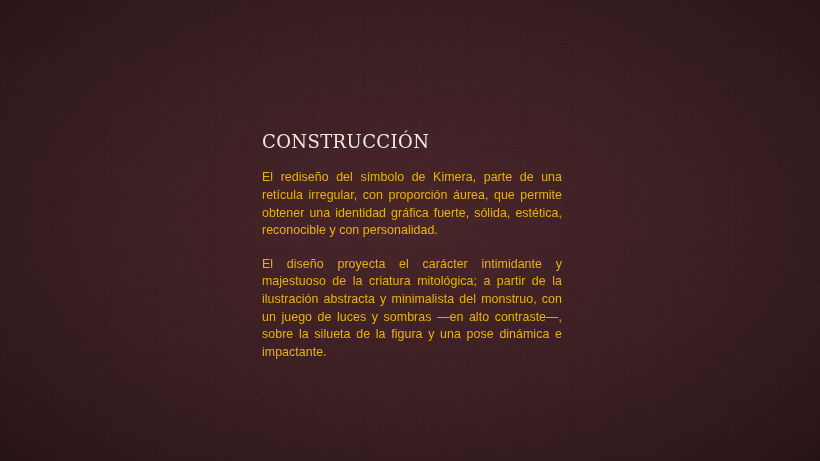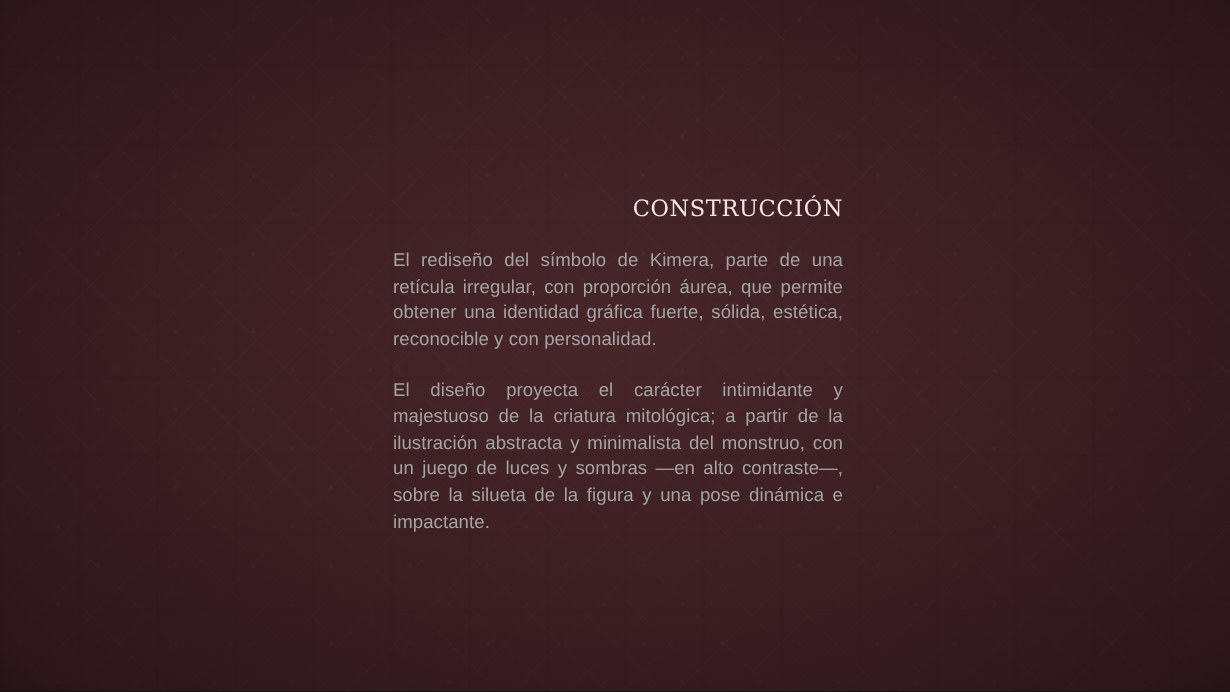--- a/index.html
+++ b/index.html
@@ -65,35 +65,34 @@
     pointer-events: none;
   }
   .content {
     position: absolute;
     left: 262px;
     top: 126px;
     width: 300px;
   }
   .title {
     font-family: "DejaVu Serif", serif;
-    font-size: 22px;
+    font-size: 26px;
     line-height: 1.05;
     color: #f3e6df;
     letter-spacing: 0.4px;
     margin: 0 0 16px 0;
     font-weight: normal;
     font-variant: small-caps;
     text-transform: lowercase;
-    text-align: right;
   }
   .paragraph {
     font-family: "Liberation Sans", sans-serif;
     font-size: 12.4px;
     line-height: 1.42;
-    color: #a3a3a3;
+    color: #eab308;
     text-align: justify;
     margin: 0 0 16px 0;
     letter-spacing: 0.05px;
   }
   .paragraph:last-child {
     margin-bottom: 16px;
   }
 </style>
 </head>
 <body>

